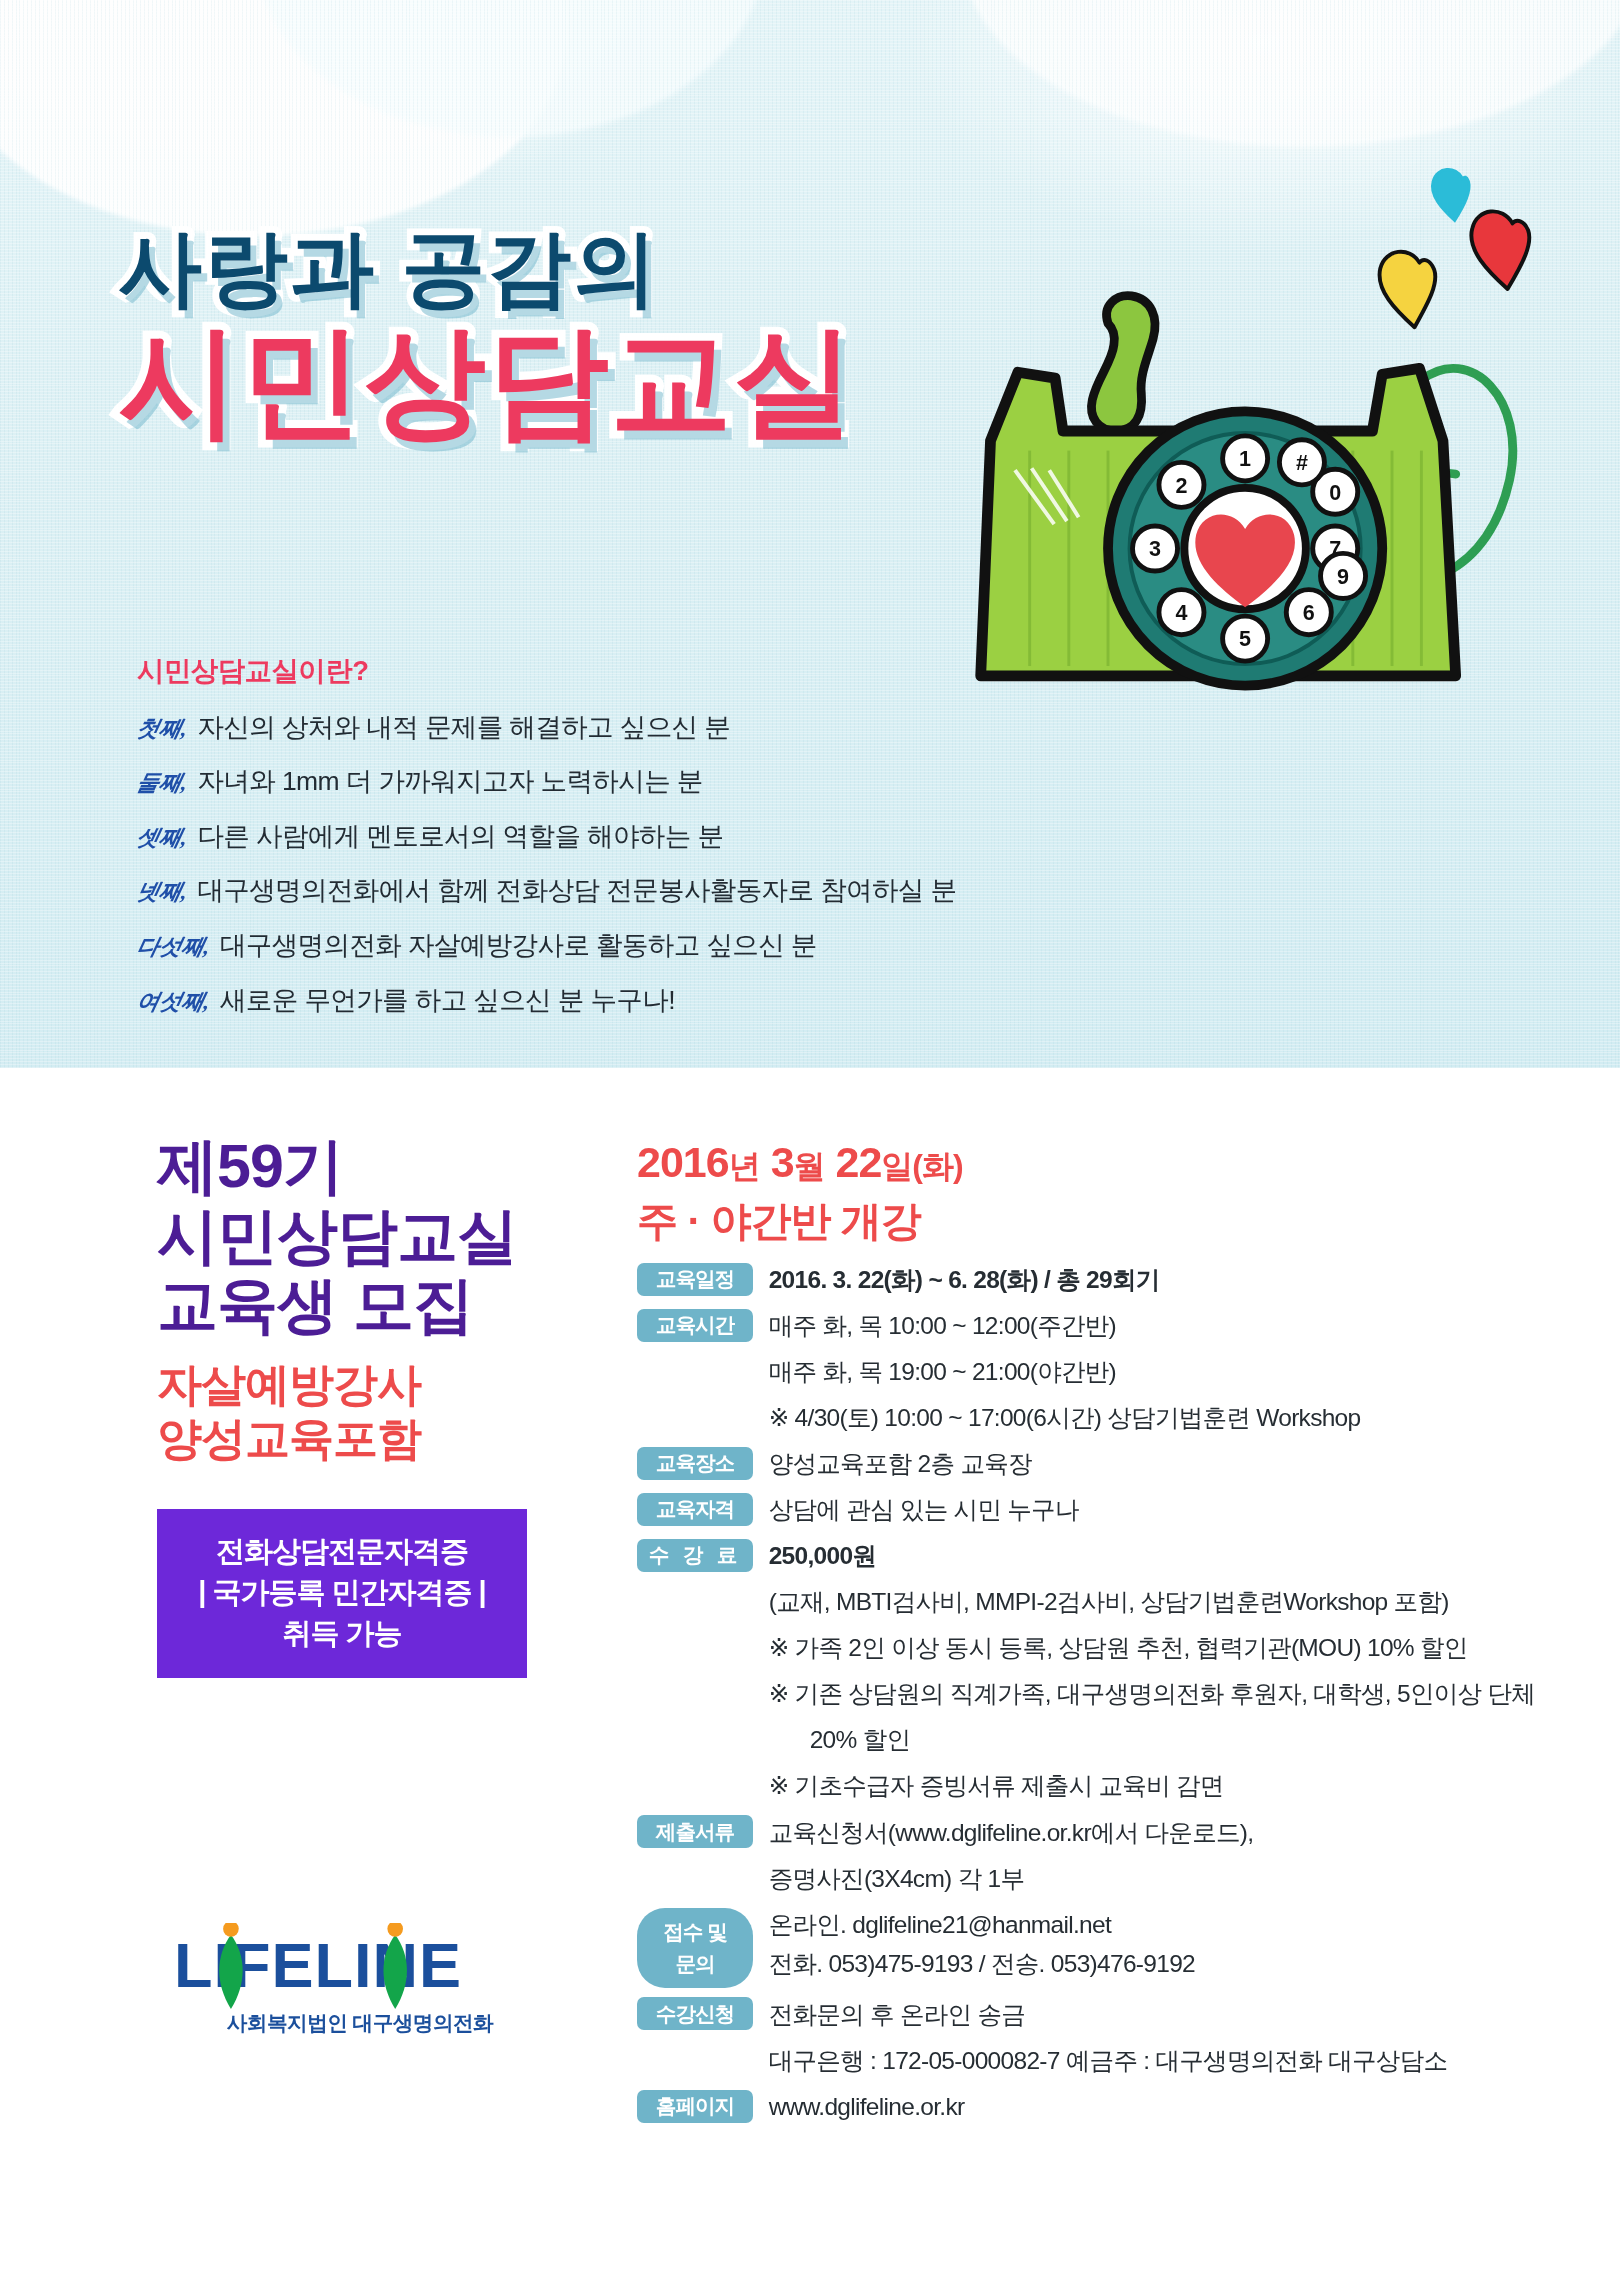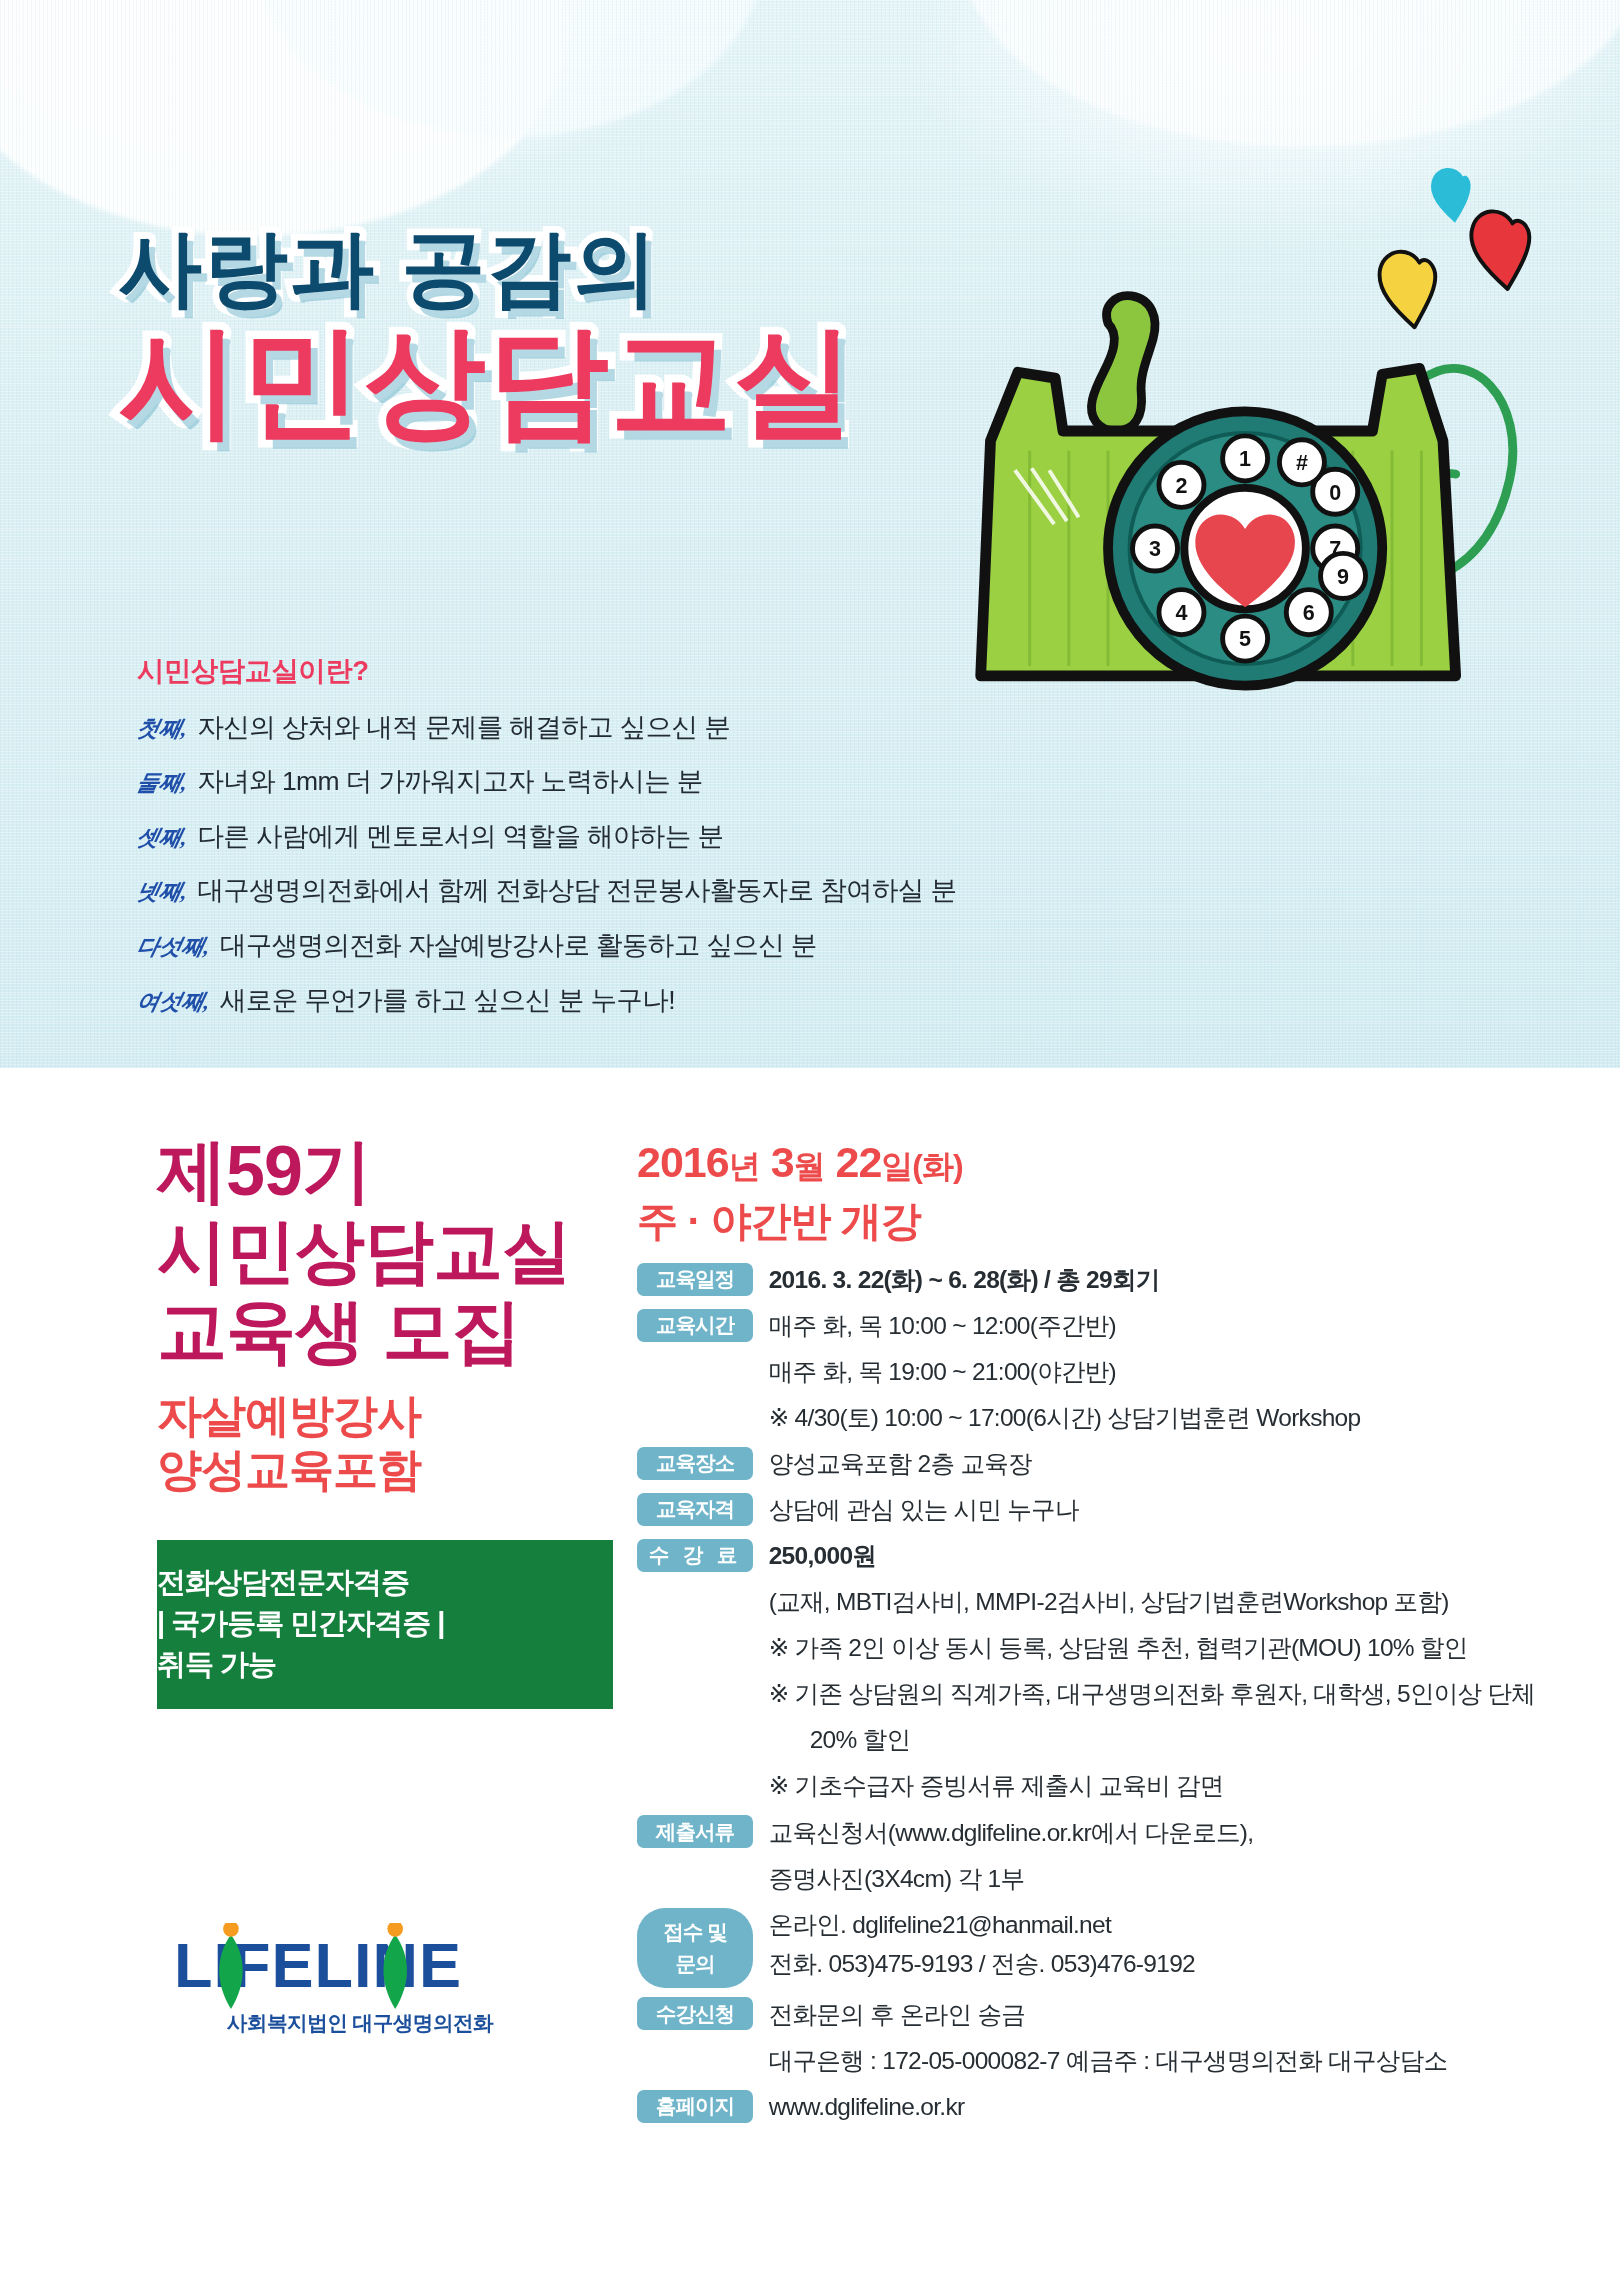--- a/index.html
+++ b/index.html
@@ -68,30 +68,30 @@
   
   .phone-wrap{position:absolute;left:961px;top:147px;width:627px;height:568px;z-index:5;}
 
   
   .panel{
     position:absolute;left:98px;top:1068px;width:1451px;height:1137px;
     background:#ffffff;
   }
   .left-col{position:absolute;left:157px;top:1132px;width:421px;z-index:7;}
   .big-blue{
-    color:#be185d;font-size:70px;font-weight:bold;line-height:1.14;
+    color:#4c1d95;font-size:61px;font-weight:bold;line-height:1.14;
     letter-spacing:-1px;
   }
   .big-red{
     color:#ED4B4B;font-size:45px;font-weight:bold;line-height:1.2;
     letter-spacing:-1px;margin-top:17.6px;
   }
   .cert-box{
-    margin-top:43px;background:#15803d;width:456px;padding:21.6px 0 23.5px 0;
-    color:#ffffff;font-size:29px;font-weight:bold;
+    margin-top:43px;background:#6d28d9;width:370px;padding:21.6px 0 23.5px 0;
+    text-align:center;color:#ffffff;font-size:29px;font-weight:bold;
     line-height:1.42;letter-spacing:-1px;
   }
   
   .logo{position:absolute;left:174px;top:1923px;width:372px;z-index:7;}
   .logo-word{position:relative;height:84px;}
   .logo-text{
     font-size:63px;font-weight:bold;color:#1B4F9C;letter-spacing:1px;
     font-family:"Liberation Sans",sans-serif;line-height:84px;
   }
   .logo-sub{

